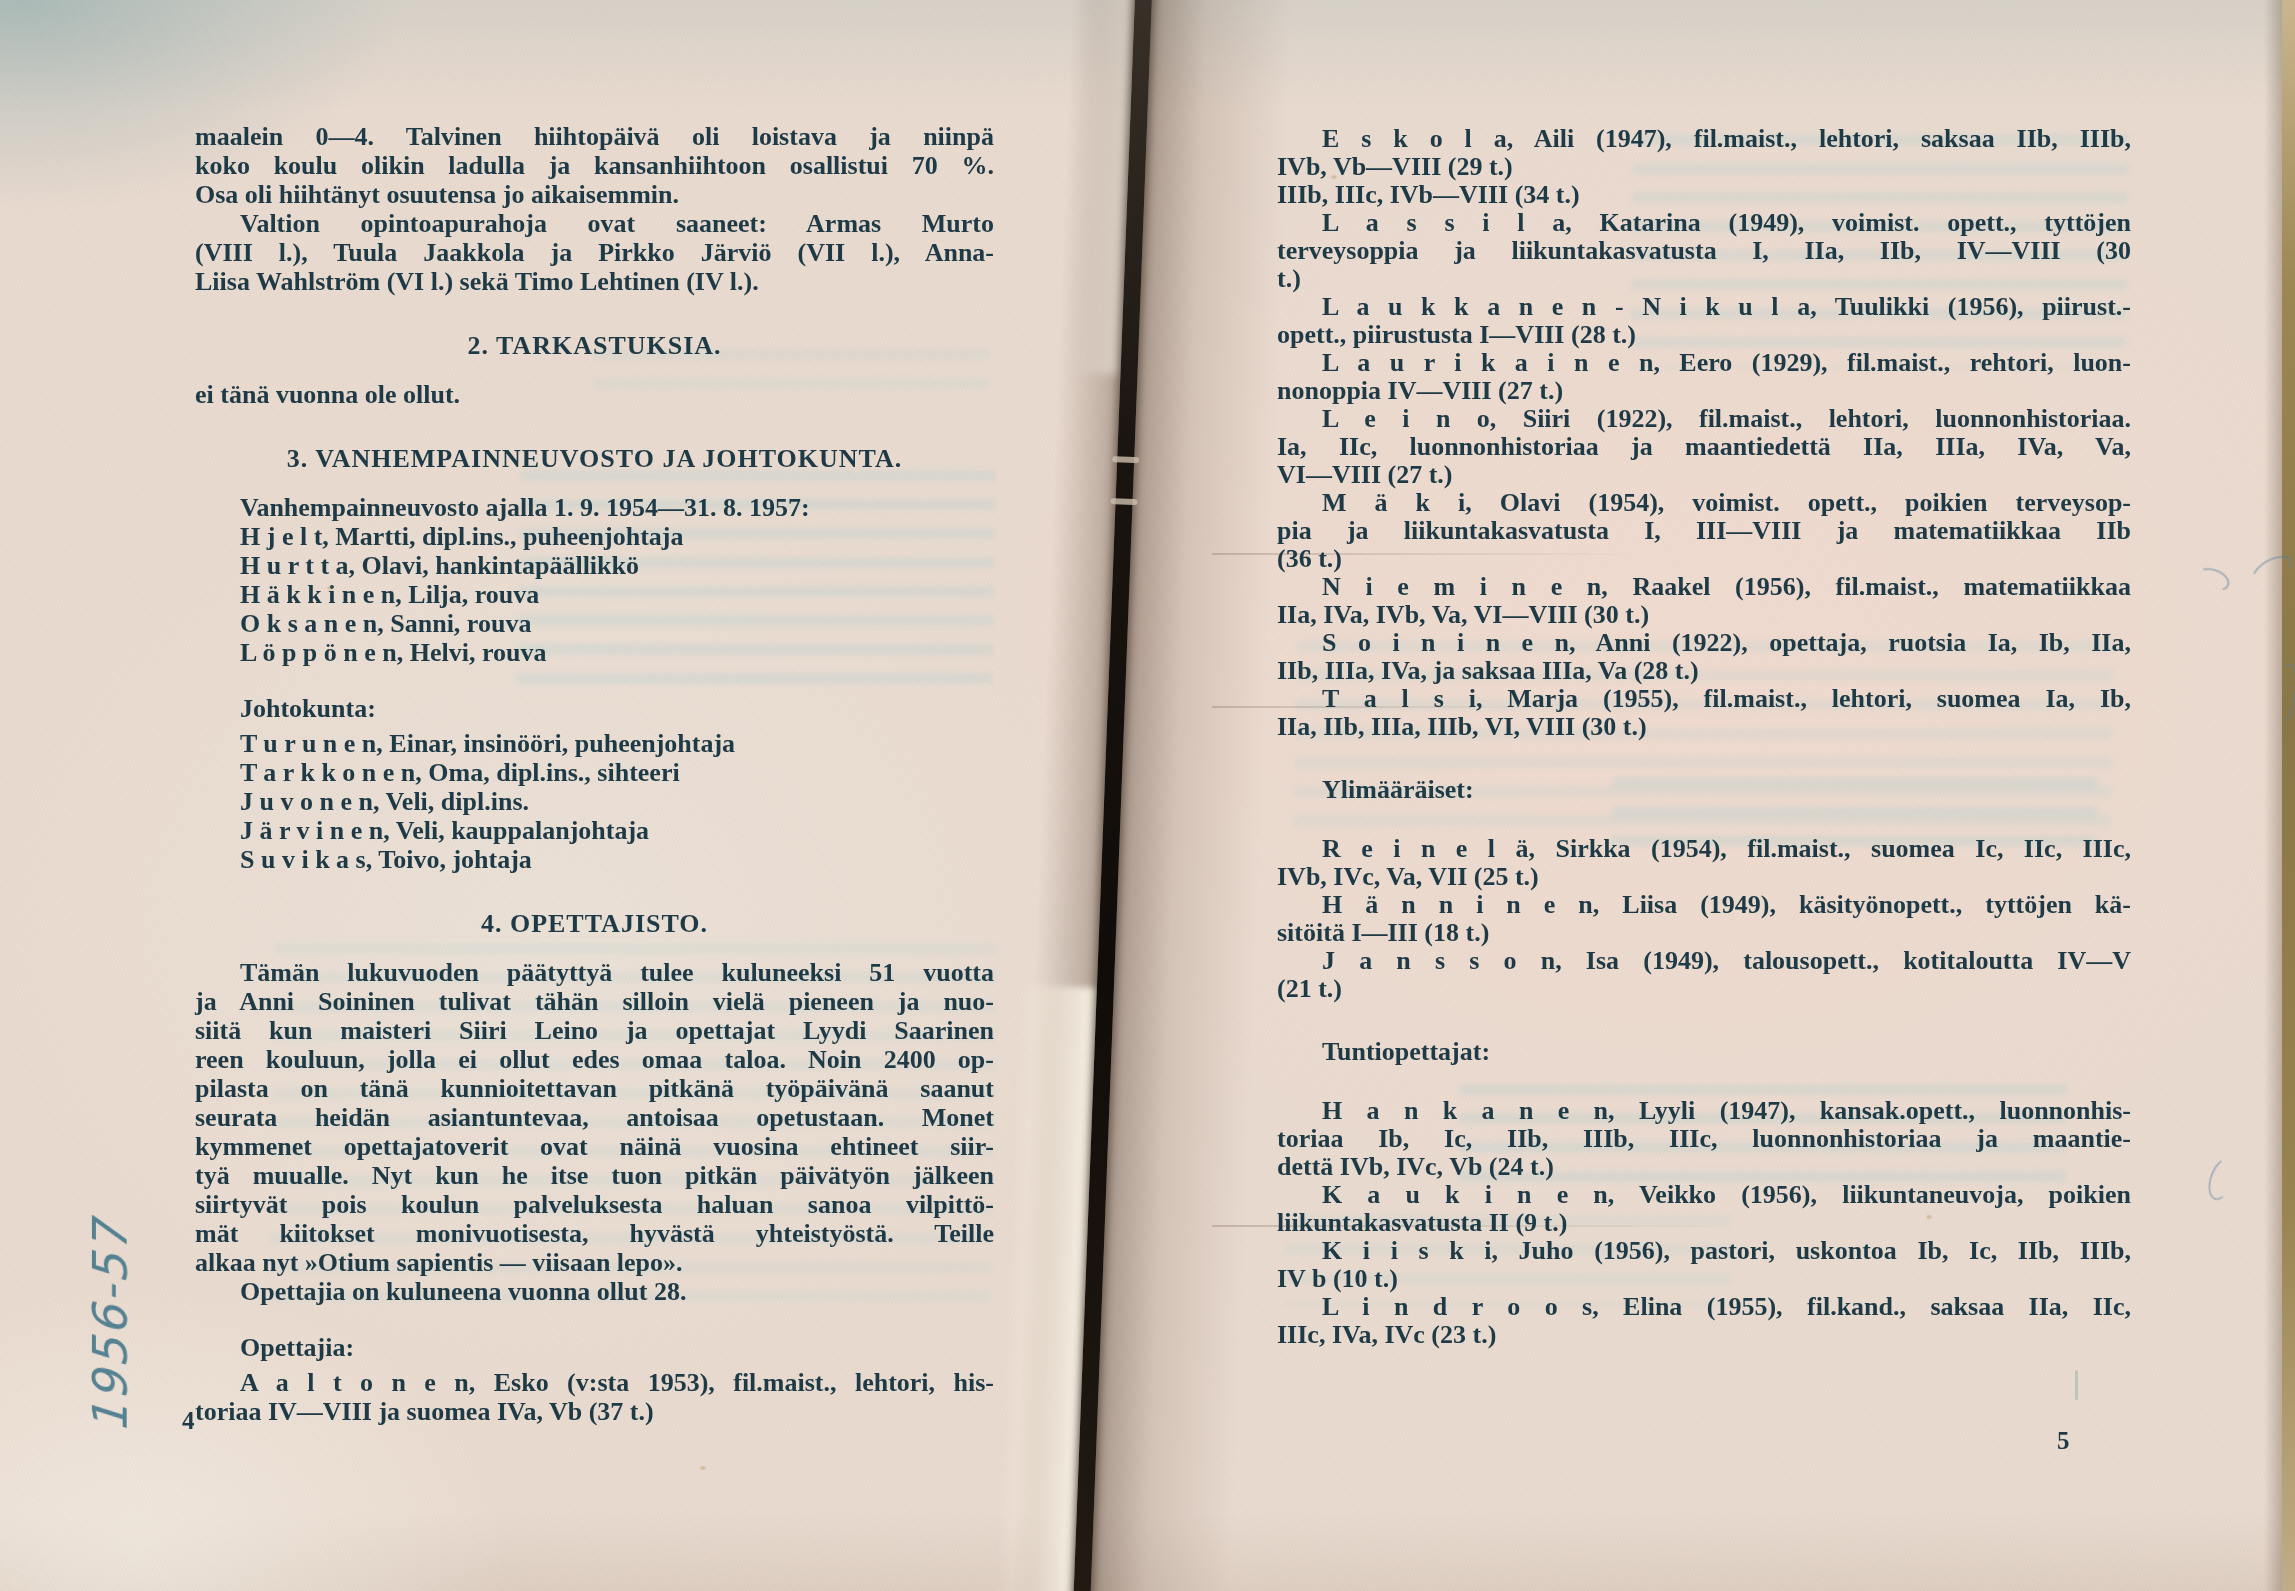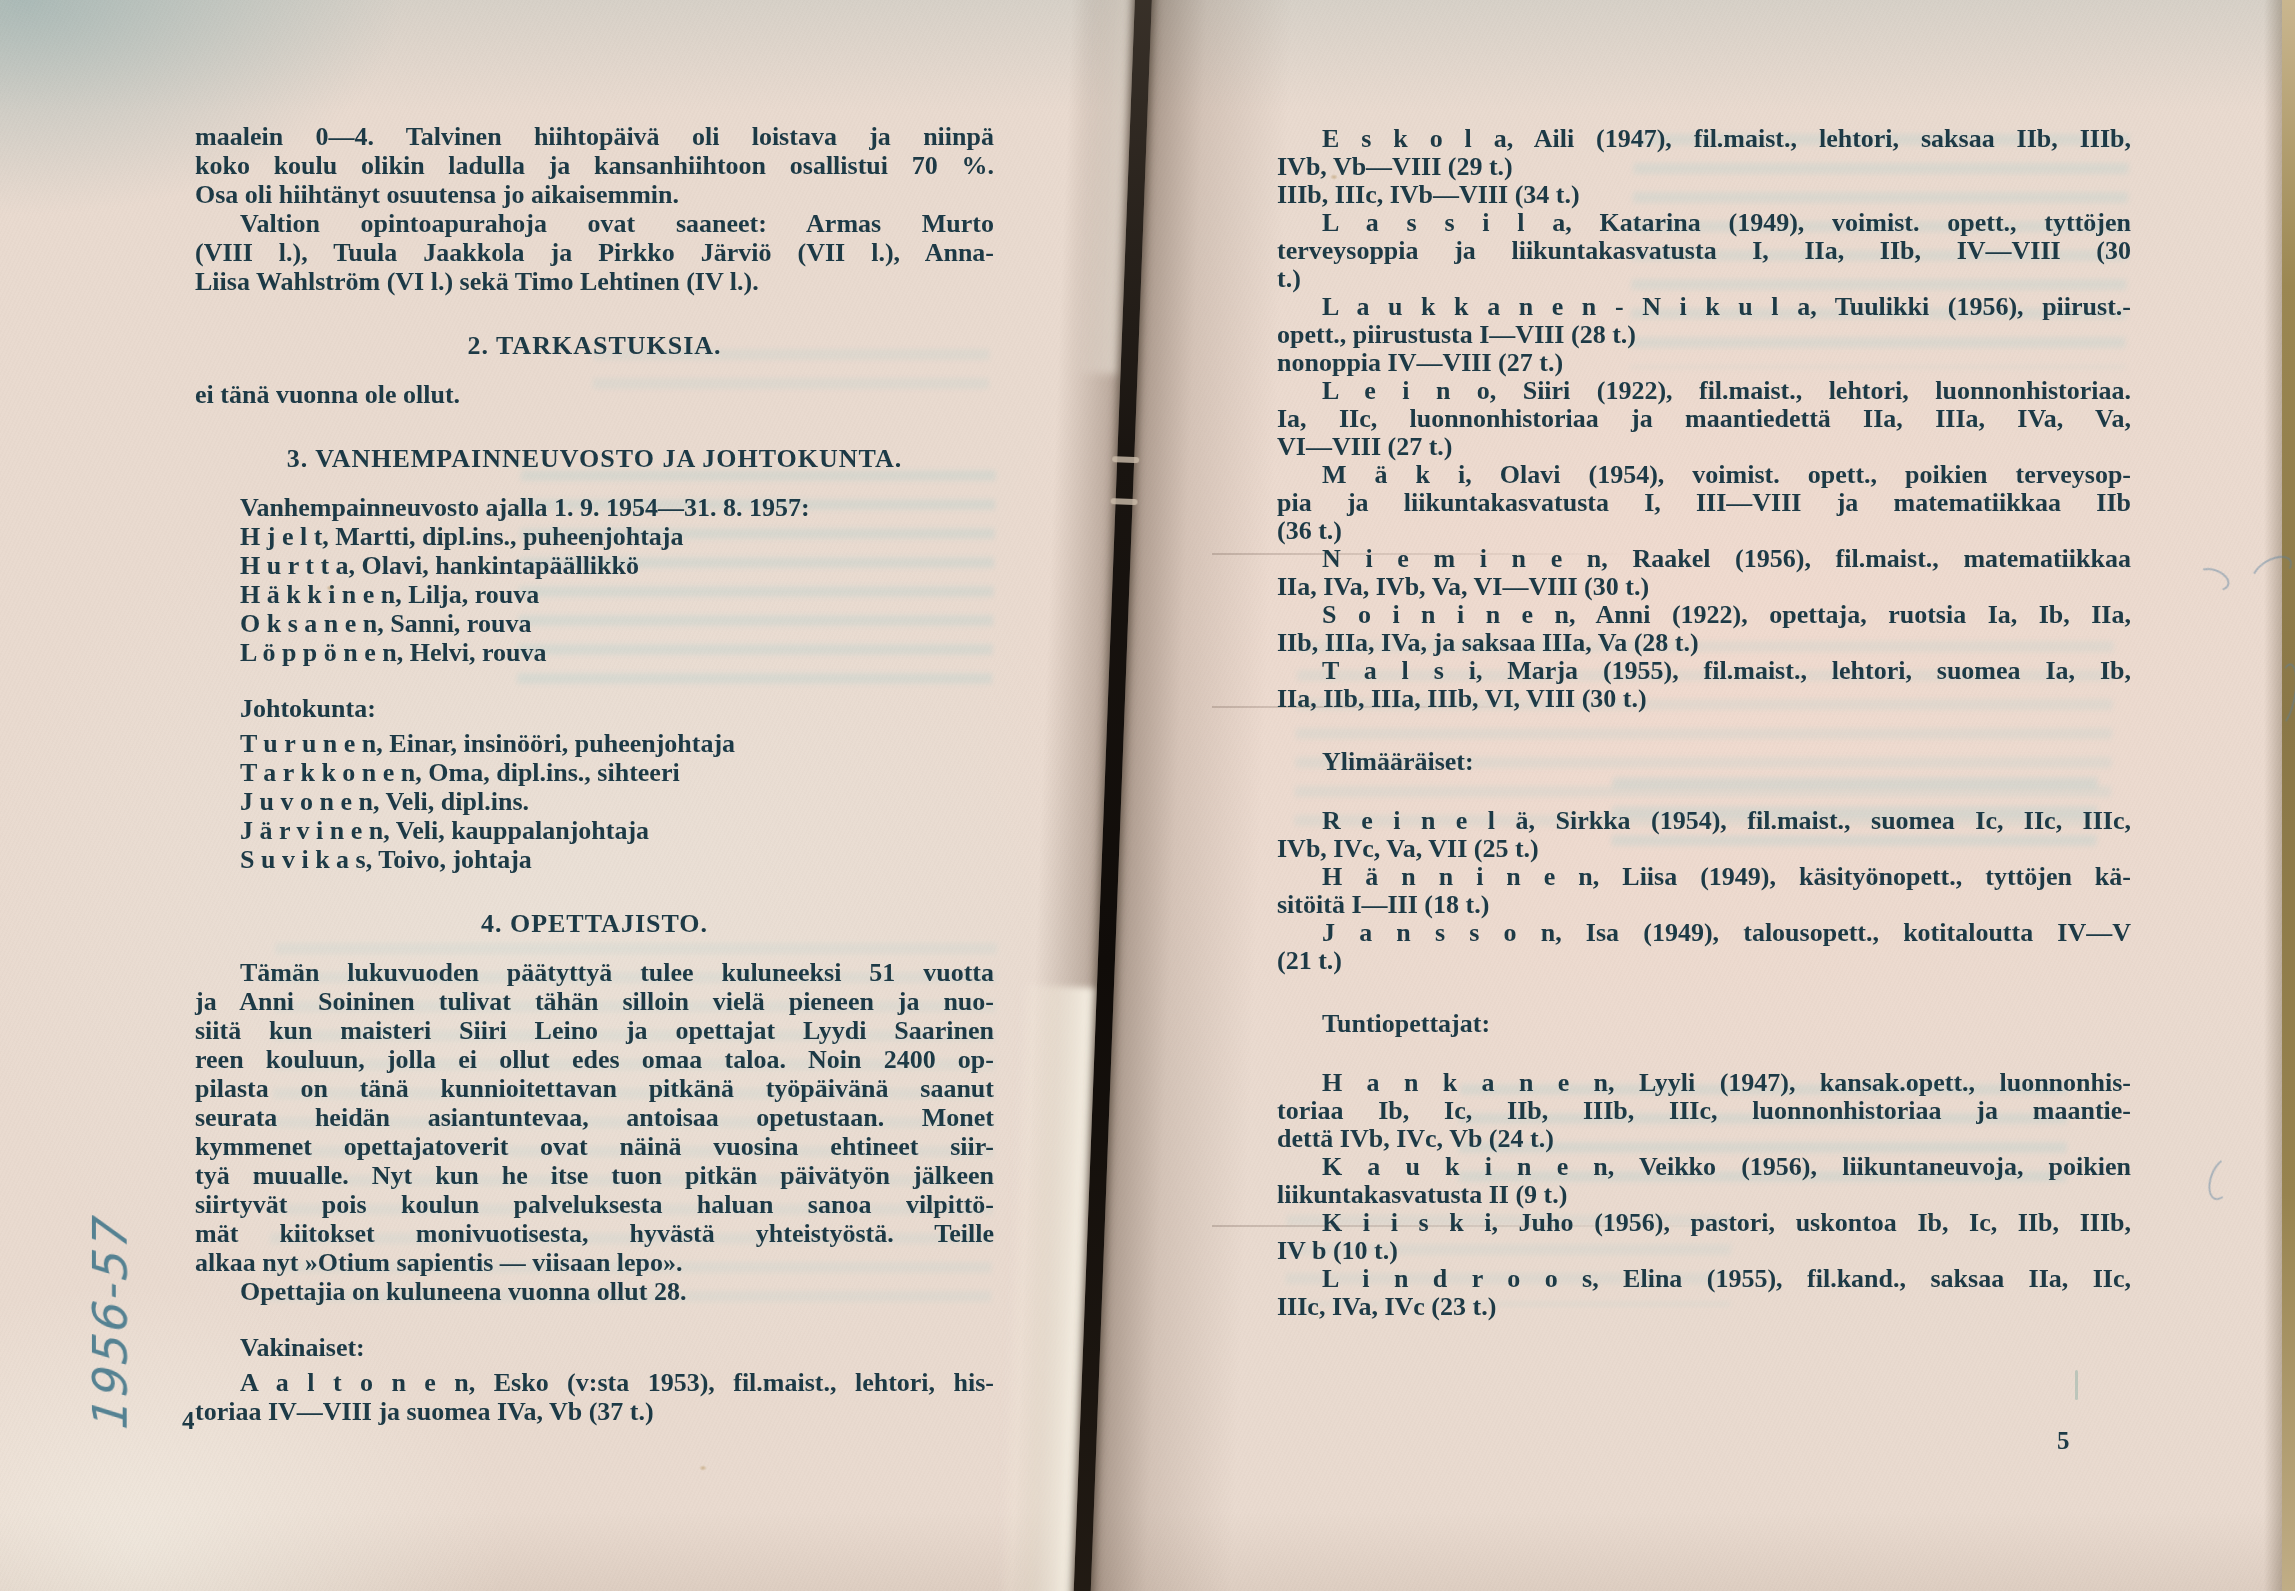--- a/index.html
+++ b/index.html
@@ -179,21 +179,21 @@
       <div class="ln j">kymmenet opettajatoverit ovat näinä vuosina ehtineet siir-</div>
       <div class="ln j">tyä muualle. Nyt kun he itse tuon pitkän päivätyön jälkeen</div>
       <div class="ln j">siirtyvät pois koulun palveluksesta haluan sanoa vilpittö-</div>
       <div class="ln j">mät kiitokset monivuotisesta, hyvästä yhteistyöstä. Teille</div>
       <div class="ln">alkaa nyt »Otium sapientis — viisaan lepo».</div>
     </div>
     <div class="block para">
       <div class="ln ind">Opettajia on kuluneena vuonna ollut 28.</div>
     </div>
     <div class="block label">
-      <div class="ln ind">Vakinaiset:</div>
+      <div class="ln ind">Opettajia:</div>
     </div>
     <div class="block para">
       <div class="ln j ind">A a l t o n e n, Esko (v:sta 1953), fil.maist., lehtori, his-</div>
       <div class="ln">toriaa IV—VIII ja suomea IVa, Vb (37 t.)</div>
     </div>
   </div>
 
 <div id="right-col" class="col">
     <div class="block para">
       <div class="ln j ind">E s k o l a, Aili (1947), fil.maist., lehtori, saksaa IIb, IIIb,</div>
@@ -205,20 +205,21 @@
     <div class="block para">
       <div class="ln j ind">L a s s i l a, Katarina (1949), voimist. opett., tyttöjen</div>
       <div class="ln j">terveysoppia ja liikuntakasvatusta I, IIa, IIb, IV—VIII (30</div>
       <div class="ln">t.)</div>
     </div>
     <div class="block para">
       <div class="ln j ind">L a u k k a n e n - N i k u l a, Tuulikki (1956), piirust.-</div>
       <div class="ln">opett., piirustusta I—VIII (28 t.)</div>
     </div>
     <div class="block para">
+      <div class="ln j ind">L a u r i k a i n e n, Eero (1929), fil.maist., rehtori, luon-</div>
       <div class="ln">nonoppia IV—VIII (27 t.)</div>
     </div>
     <div class="block para">
       <div class="ln j ind">L e i n o, Siiri (1922), fil.maist., lehtori, luonnonhistoriaa.</div>
       <div class="ln j">Ia, IIc, luonnonhistoriaa ja maantiedettä IIa, IIIa, IVa, Va,</div>
       <div class="ln">VI—VIII (27 t.)</div>
     </div>
     <div class="block para">
       <div class="ln j ind">M ä k i, Olavi (1954), voimist. opett., poikien terveysop-</div>
       <div class="ln j">pia ja liikuntakasvatusta I, III—VIII ja matematiikkaa IIb</div>

